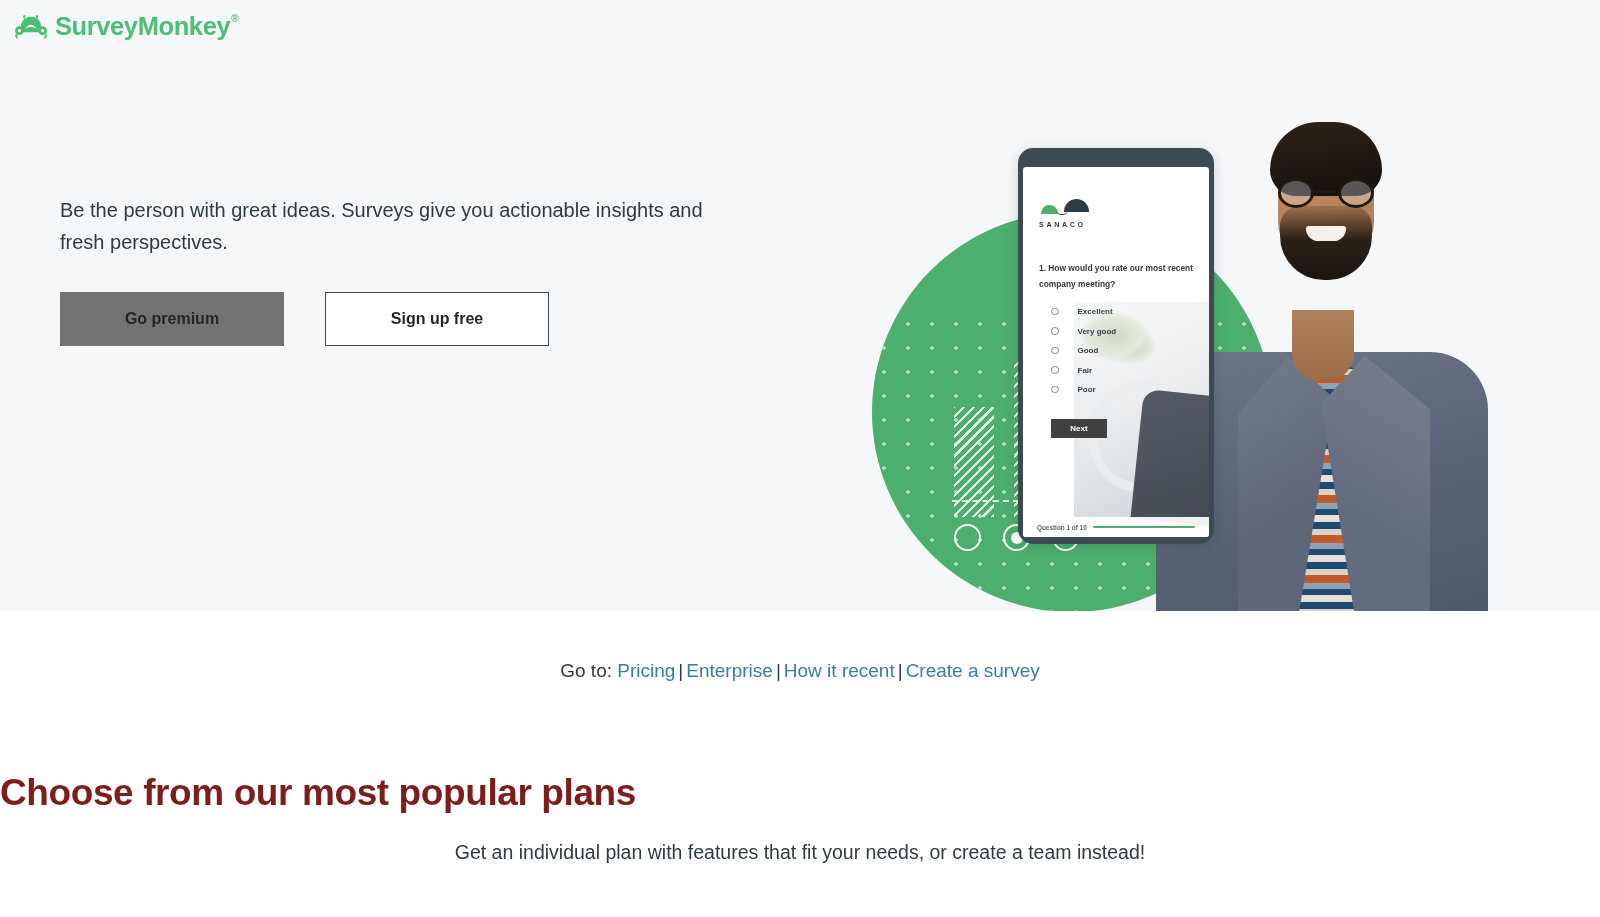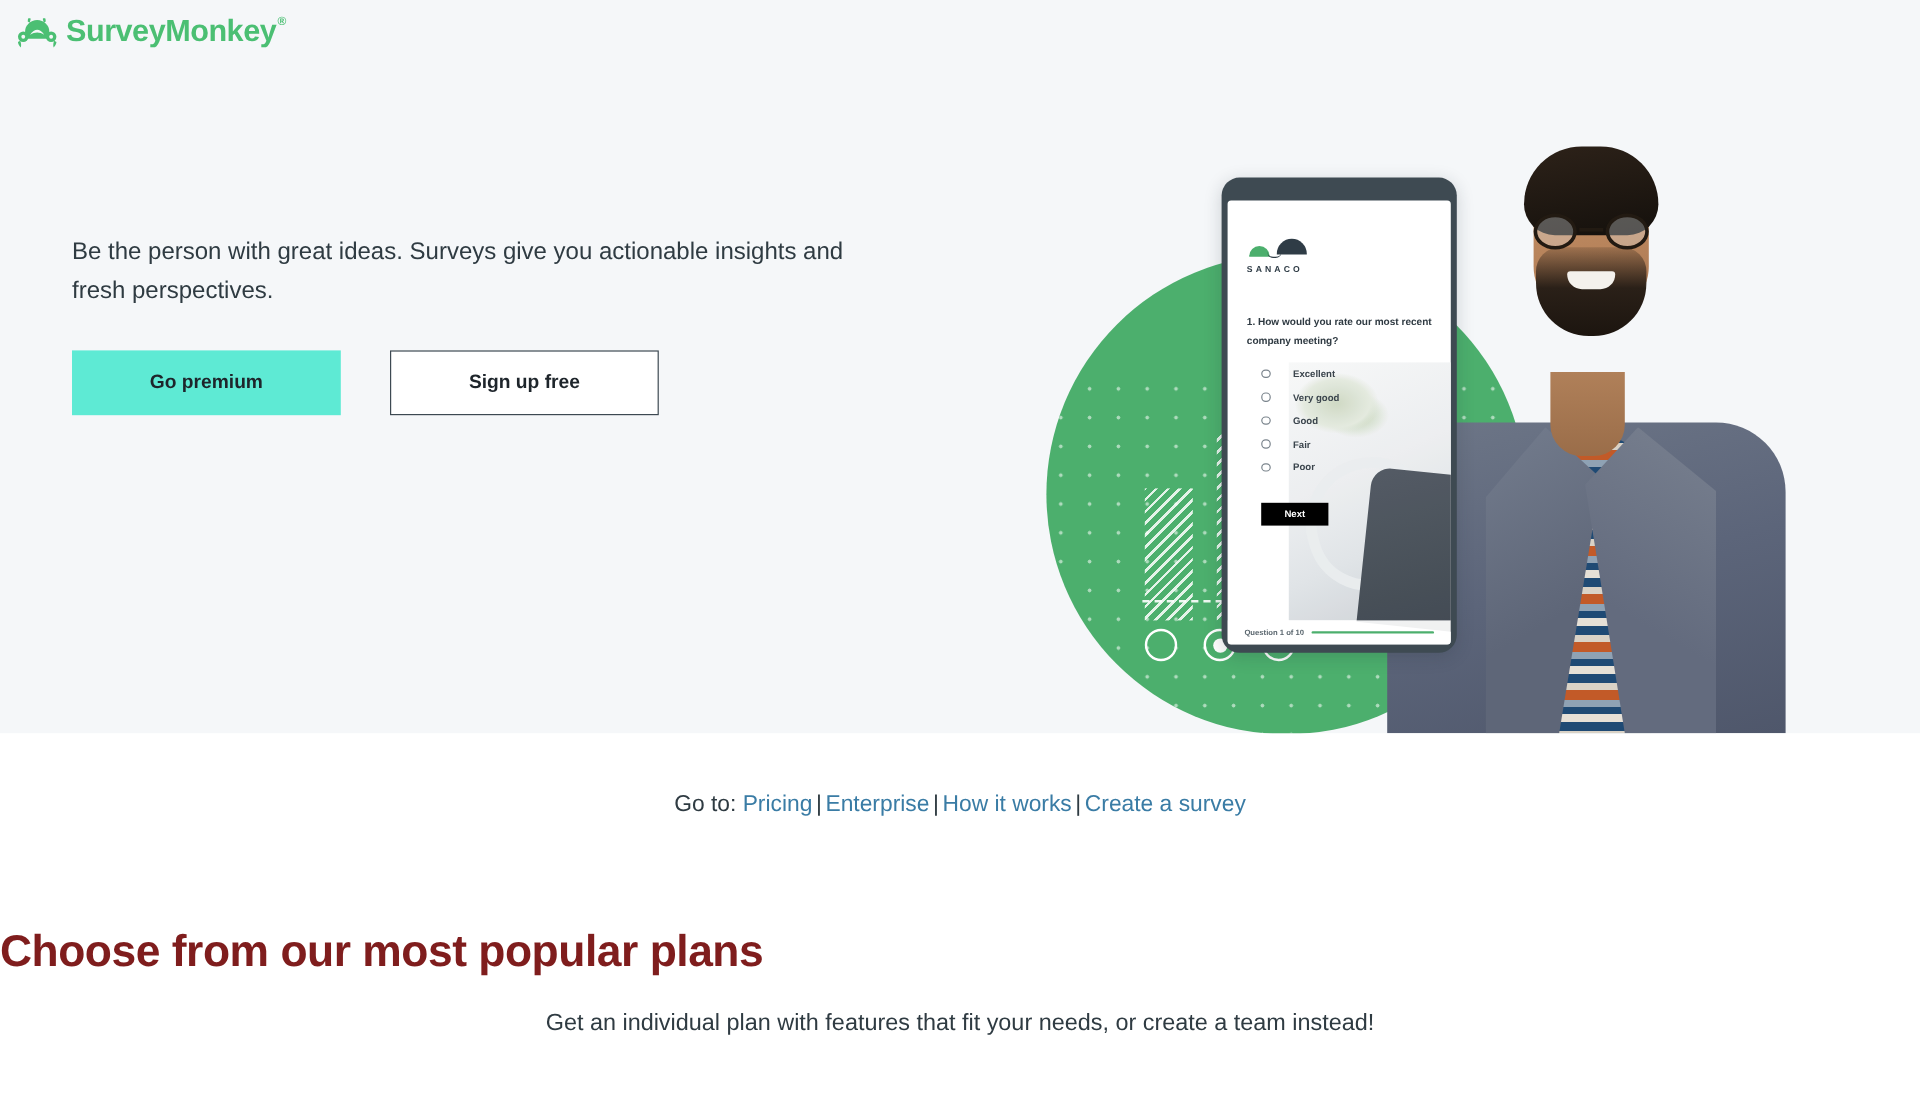--- a/index.html
+++ b/index.html
@@ -108,21 +108,21 @@
     max-width: 690px;
   }
   .hero-ctas {
     margin-top: 33px;
     display: flex;
     gap: 41px;
   }
   .btn-premium {
     width: 224px;
     height: 54px;
-    background: #5eead4;
+    background: #737373;
     border: none;
     color: #1e252b;
     font-size: 16px;
     font-weight: 700;
     cursor: pointer;
     font-family: "Liberation Sans", sans-serif;
   }
   .btn-signup {
     width: 224px;
     height: 54px;
@@ -306,21 +306,21 @@
   }
   .q-label {
     font-size: 8px;
     font-weight: 700;
     color: #3a444c;
   }
   .q-next {
     position: absolute;
     left: 28px; top: 252px;
     width: 56px; height: 19px;
-    background: #000000;
+    background: #404040;
     color: #ffffff;
     font-size: 8px;
     font-weight: 700;
     display: flex; align-items: center; justify-content: center;
     cursor: pointer;
     z-index: 3;
   }
   .q-footer {
     position: absolute;
     left: 0; bottom: 0;
@@ -600,17 +600,17 @@
       <path d="M36.8 28.5l2.3 1.2c-.3 2.1-1.3 4-2.9 5.4-.6-2.2-.3-4.4.6-6.6z" fill="#4bbf73"></path>
       <path d="M13 22.5c2.2-3.3 4.7-5 7-5s4.8 1.7 7 5c-2.4-1.5-4.7-2.2-7-2.2s-4.6.7-7 2.2z" fill="#f5f7f9"></path>
     </svg>
     <span class="brand-word"><span>SurveyMonkey</span><span class="reg">®</span></span>
   </div>
 
 </div>
 
 <div class="goto-row">
   <span class="goto-label">Go to:</span>
-  <a class="goto-link">Pricing</a><span class="goto-sep">|</span><a class="goto-link">Enterprise</a><span class="goto-sep">|</span><a class="goto-link">How it works</a><span class="goto-sep">|</span><a class="goto-link">Create a survey</a>
+  <a class="goto-link">Pricing</a><span class="goto-sep">|</span><a class="goto-link">Enterprise</a><span class="goto-sep">|</span><a class="goto-link">How it recent</a><span class="goto-sep">|</span><a class="goto-link">Create a survey</a>
 </div>
 
 <h2 class="plans-heading">Choose from our most popular plans</h2>
 <p class="plans-sub">Get an individual plan with features that fit your needs, or create a team instead!</p>
 
 </body></html>

